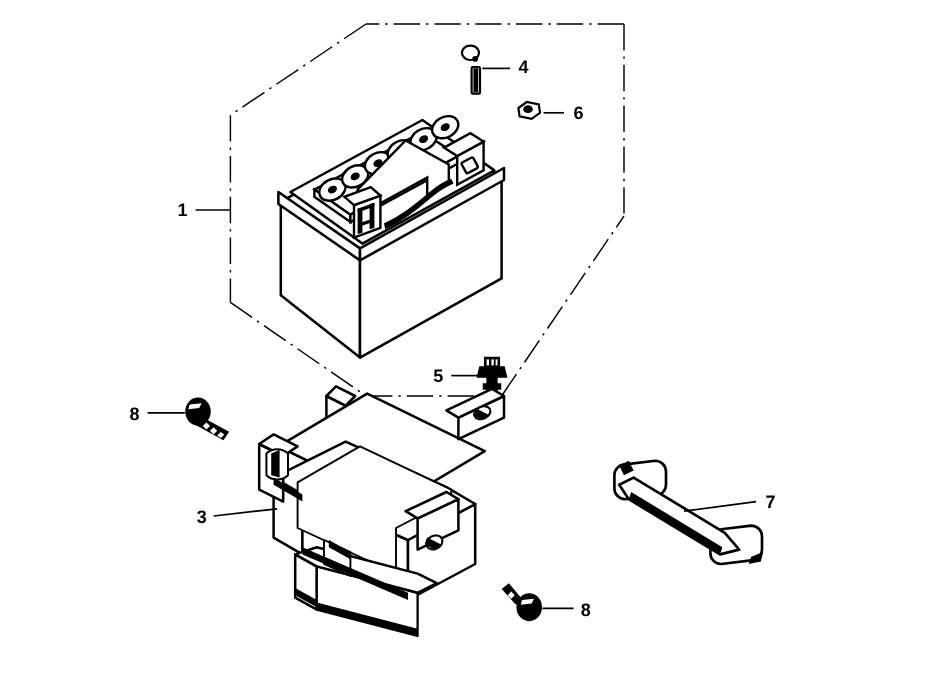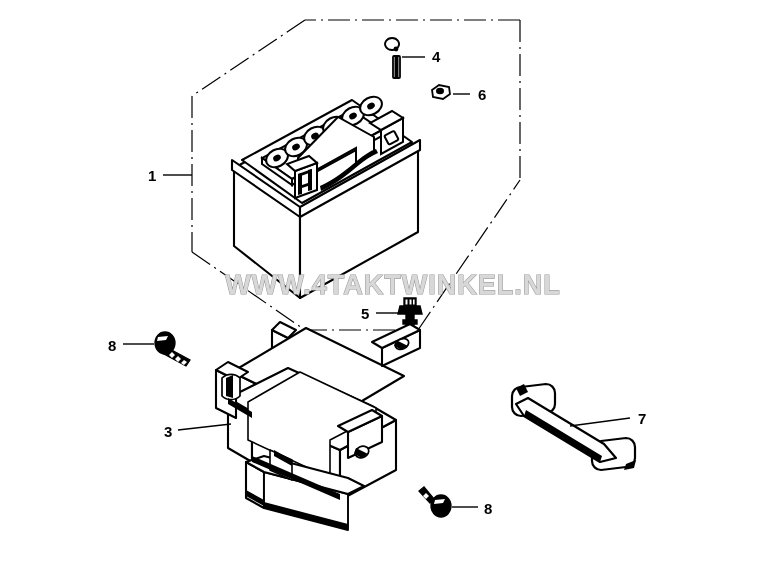--- a/index.html
+++ b/index.html
@@ -264,23 +264,20 @@
       <path d="M 123 344 L 154 344"></path>
 
       <path d="M 178 430 L 231 424"></path>
 
       <path d="M 630 418 L 570 426"></path>
 
       <path d="M 478 507 L 452 507"></path>
     </g>
   </svg>
 
-  <div id="watermark">
-    <span>WWW.4TAKTWINKEL.NL</span>
-  </div>
 
   <div class="callout-label" style="left:148px; top:168px;">1</div>
   <div class="callout-label" style="left:432px; top:49px;">4</div>
   <div class="callout-label" style="left:478px; top:87px;">6</div>
   <div class="callout-label" style="left:361px; top:306px;">5</div>
   <div class="callout-label" style="left:108px; top:338px;">8</div>
   <div class="callout-label" style="left:164px; top:424px;">3</div>
   <div class="callout-label" style="left:638px; top:411px;">7</div>
   <div class="callout-label" style="left:484px; top:501px;">8</div>
 

